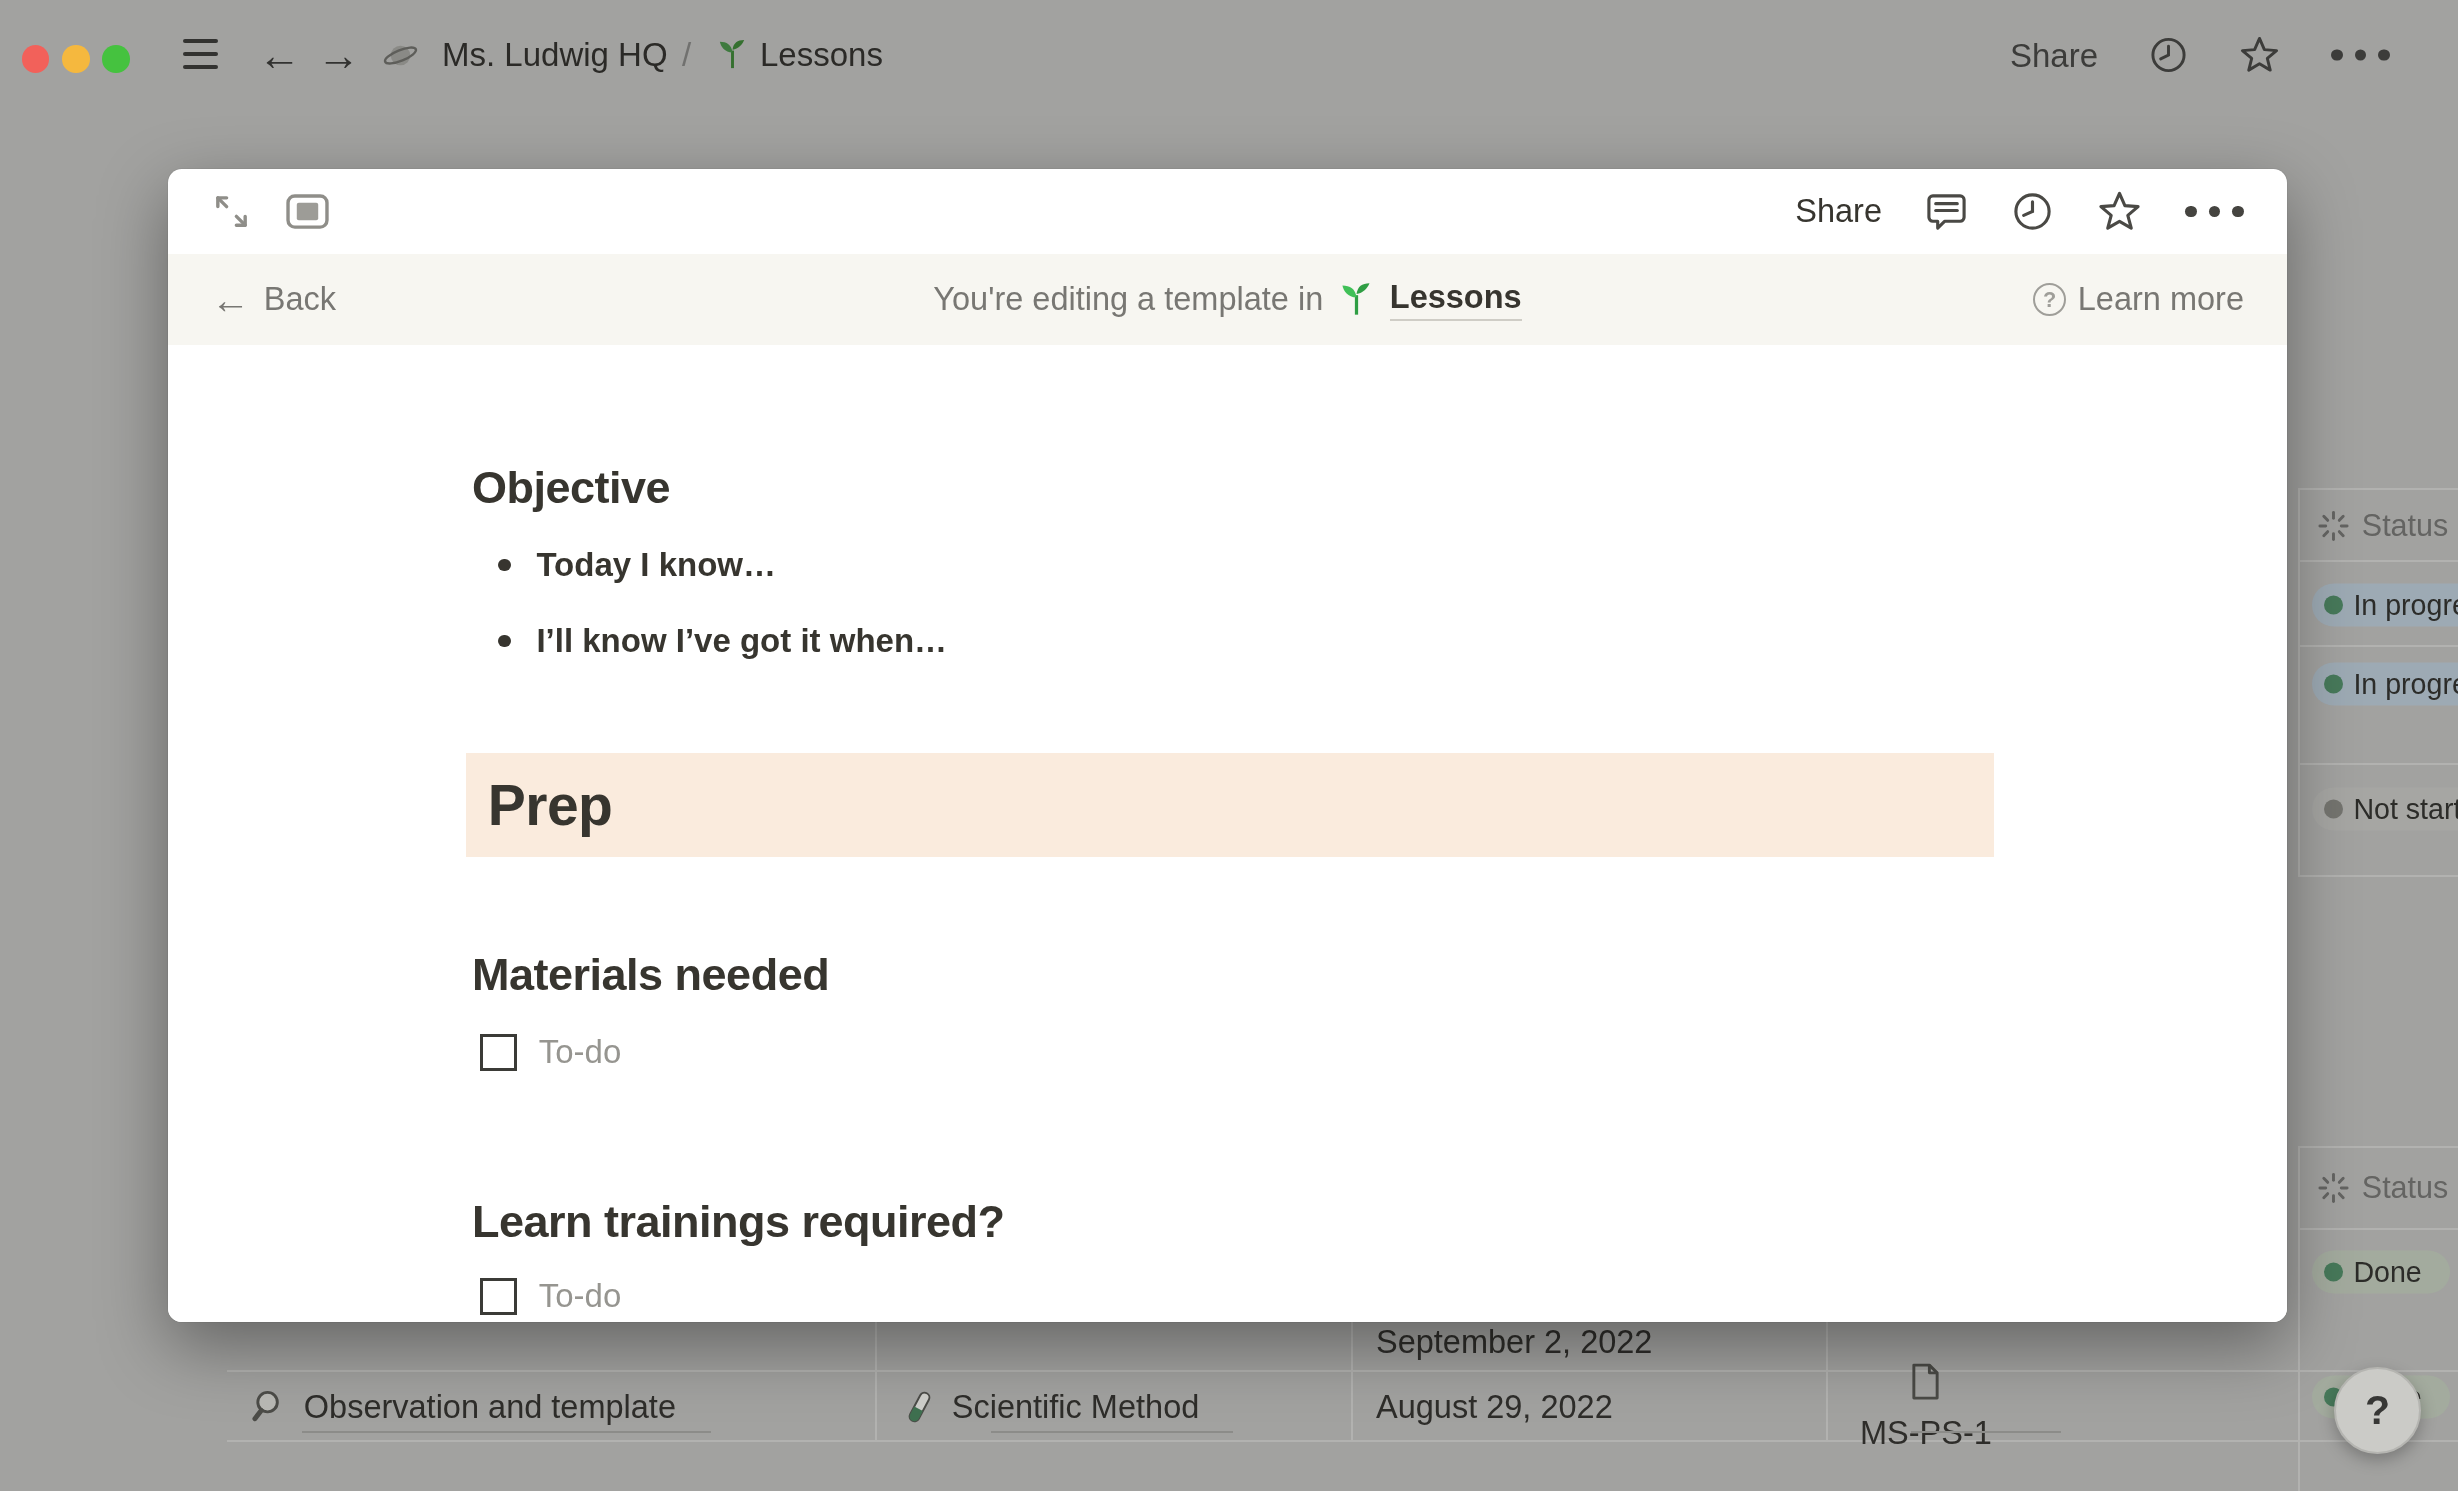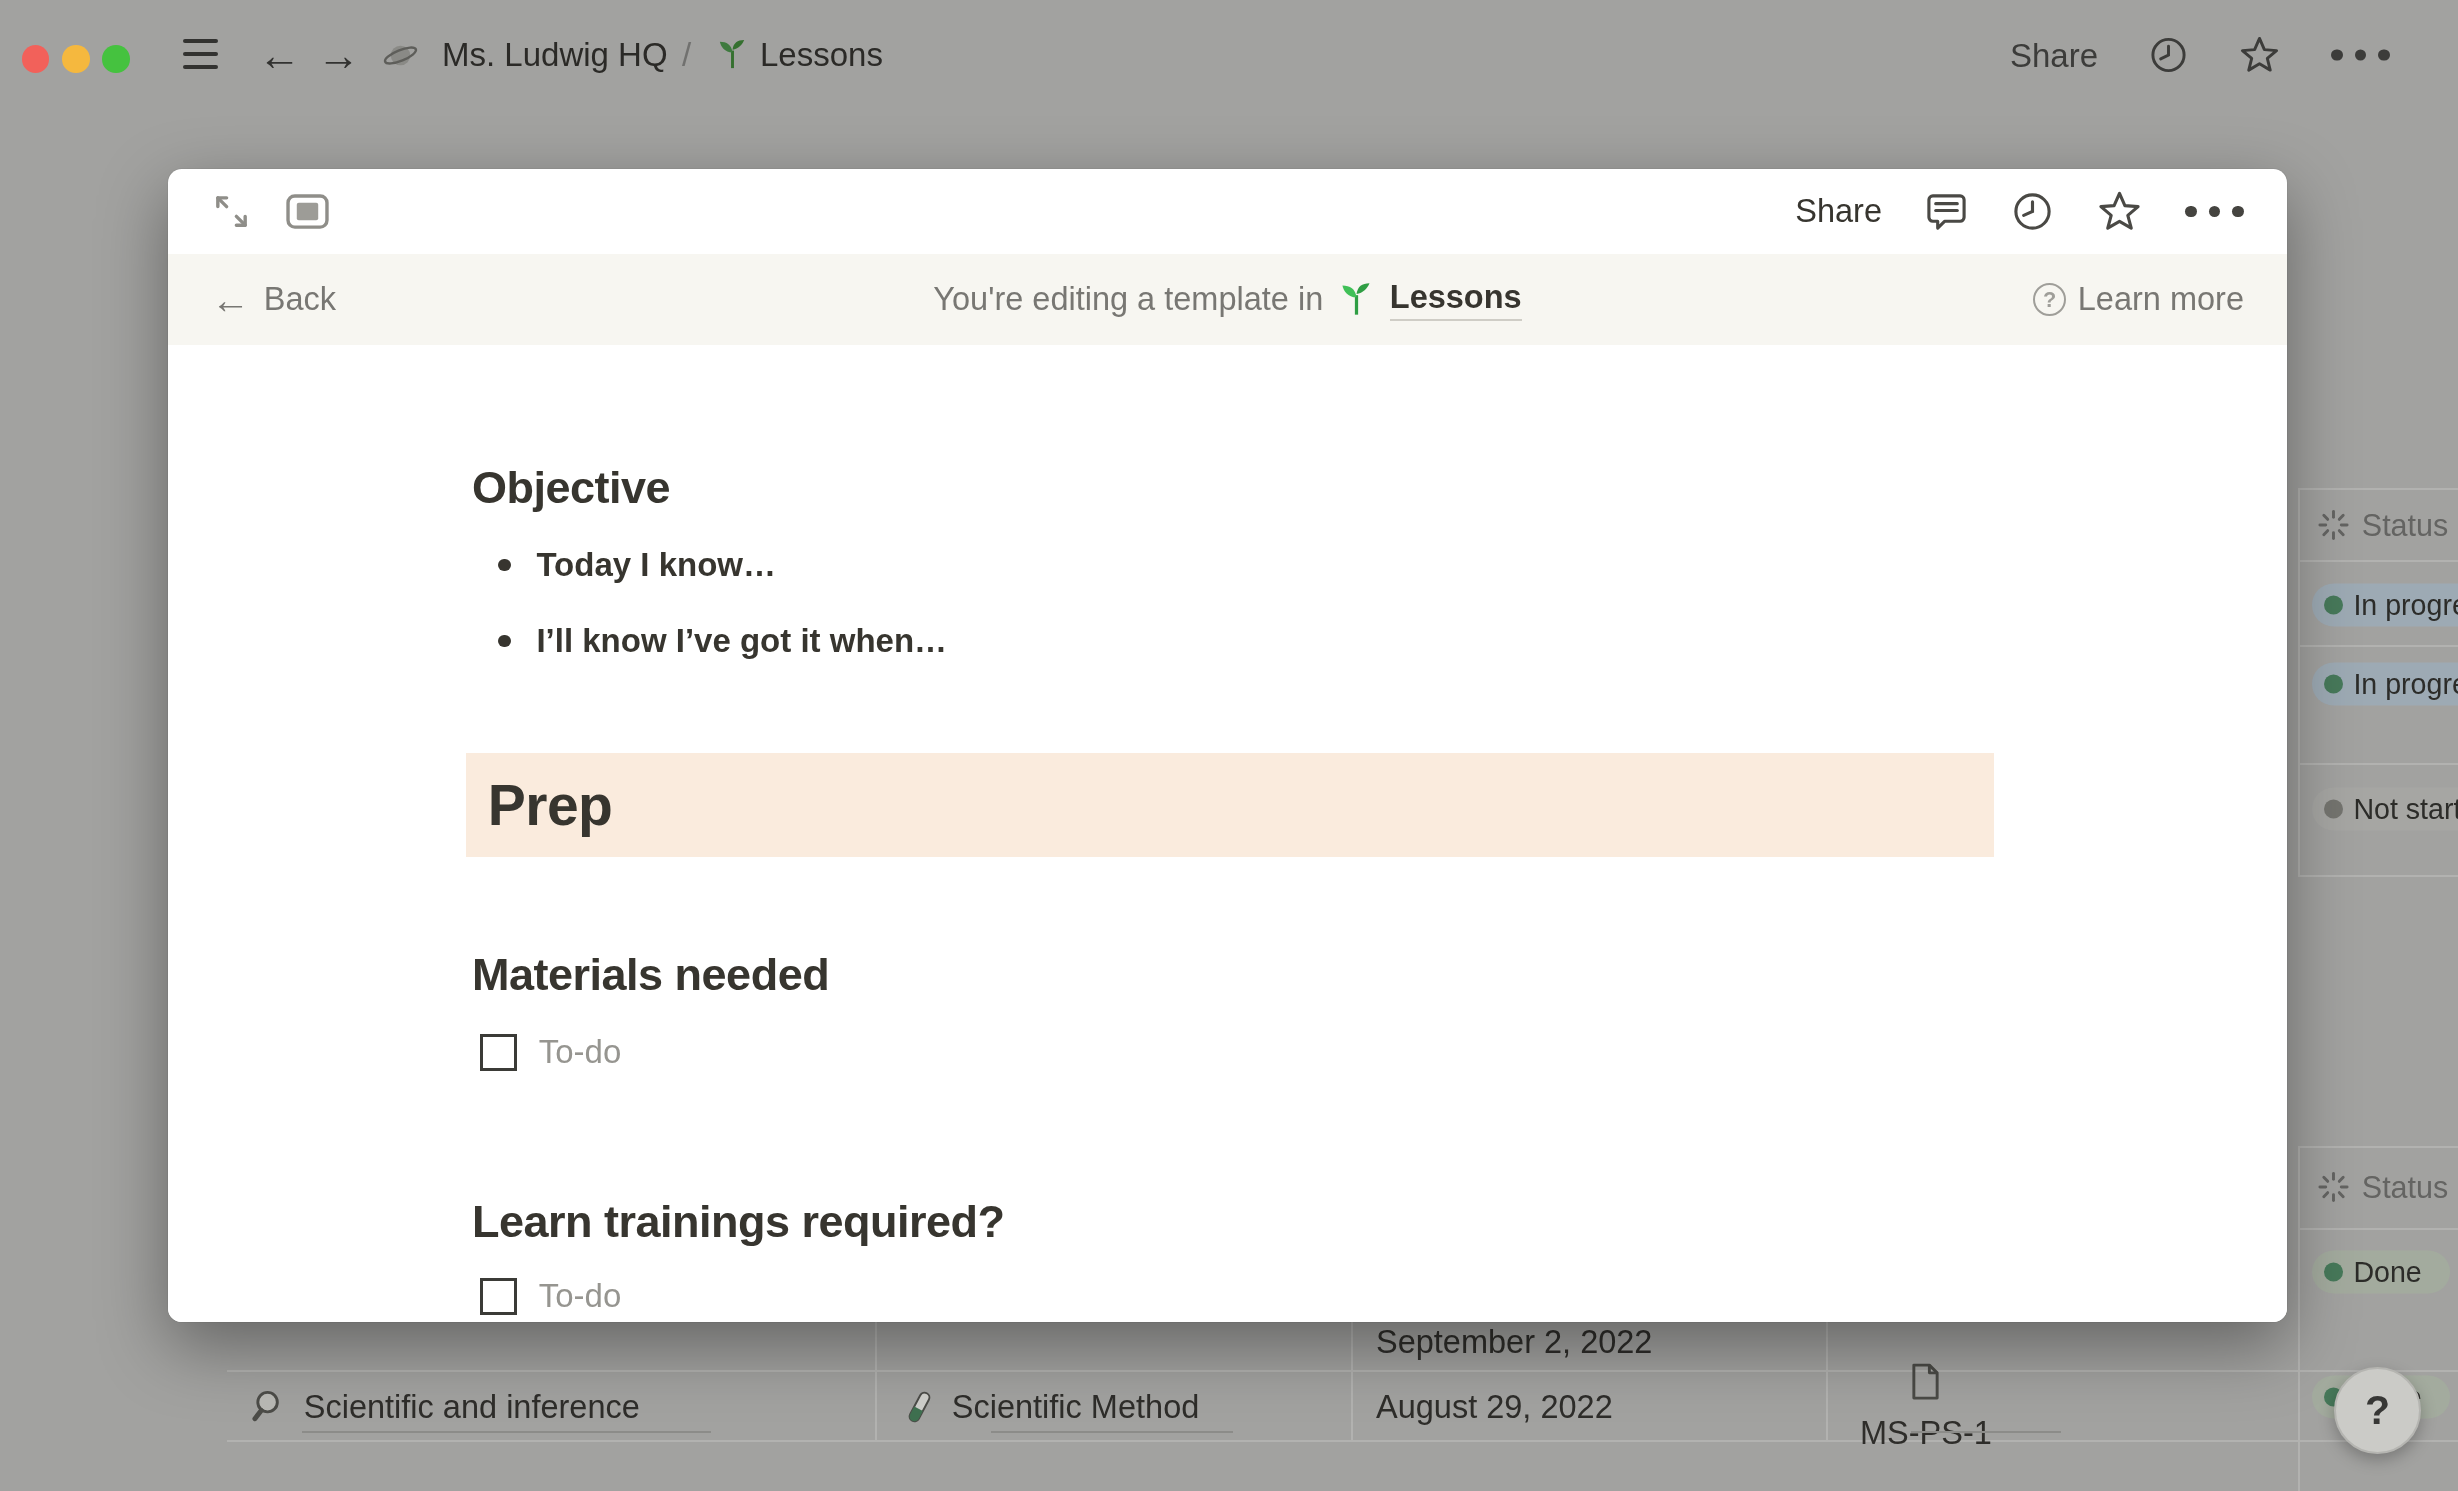--- a/index.html
+++ b/index.html
@@ -30,21 +30,21 @@
 
   .bg-icon { position:absolute; }
 
   
   .hline { position:absolute; height:2px; background:#b2b2b0; }
   .vline { position:absolute; width:2px; background:#b2b2b0; }
   .bg-cell { position:absolute; display:flex; align-items:center; gap:13.8px; font-size:32.5px; color:#2e2d2a; white-space:nowrap; transform:translateY(-50%); }
   .bg-cell .cell-title { font-weight:500; }
   .cell-underline { position:absolute; height:2px; background:#8c8c89; }
 
-  .status-header { position:absolute; display:flex; align-items:center; gap:11.8px; font-size:30.5px; color:#646462; transform:translateY(-50%); white-space:nowrap; }
+  .status-header { position:absolute; display:flex; align-items:flex-end; gap:11.8px; font-size:30.5px; color:#646462; transform:translateY(-50%); white-space:nowrap; }
 
   .pill { position:absolute; height:43px; border-radius:21.7px; display:flex; align-items:center; gap:9.9px; padding:0 15.8px 0 11.8px; transform:translateY(-50%); white-space:nowrap; }
   .pill .dot { width:19.7px; height:19.7px; border-radius:50%; flex:0 0 auto; }
   .pill .pill-label { font-size:28.6px; color:#2c2c29; }
   .pill-blue { background:#9daab4; }
   .pill-green { background:#a3ab9e; }
   .pill-gray { background:#a6a6a3; }
   .dot-green { background:#47795a; }
   .dot-gray { background:#74746f; }
 
@@ -151,21 +151,21 @@
         <span>September 2, 2022</span>
       </div>
 
       <div class="bg-cell" style="left:251px; top:1407px;">
         <span>
           <svg width="39" height="39" viewBox="0 0 40 40">
               <circle cx="17" cy="15" r="10" fill="#b9b9b5" stroke="#4c4c48" stroke-width="3"></circle>
               <line x1="10.5" y1="23.5" x2="4" y2="32" stroke="#4c4c48" stroke-width="5" stroke-linecap="round"></line>
             </svg>
         </span>
-        <span class="cell-title">Scientific and inference</span>
+        <span class="cell-title">Observation and template</span>
       </div>
       <div class="cell-underline" style="left:302px; top:1431px; width:409px;"></div>
 
       <div class="bg-cell" style="left:901px; top:1407px;">
         <span>
           <svg width="37" height="39" viewBox="0 0 38 40">
               <g transform="rotate(28 19 20)">
                 <rect x="14" y="4" width="10" height="32" rx="5" fill="#cfcfcb" stroke="#4c4c48" stroke-width="2"></rect>
                 <path d="M14 22 L24 22 L24 31 A5 5 0 0 1 14 31 Z" fill="#3f7050"></path>
               </g>

